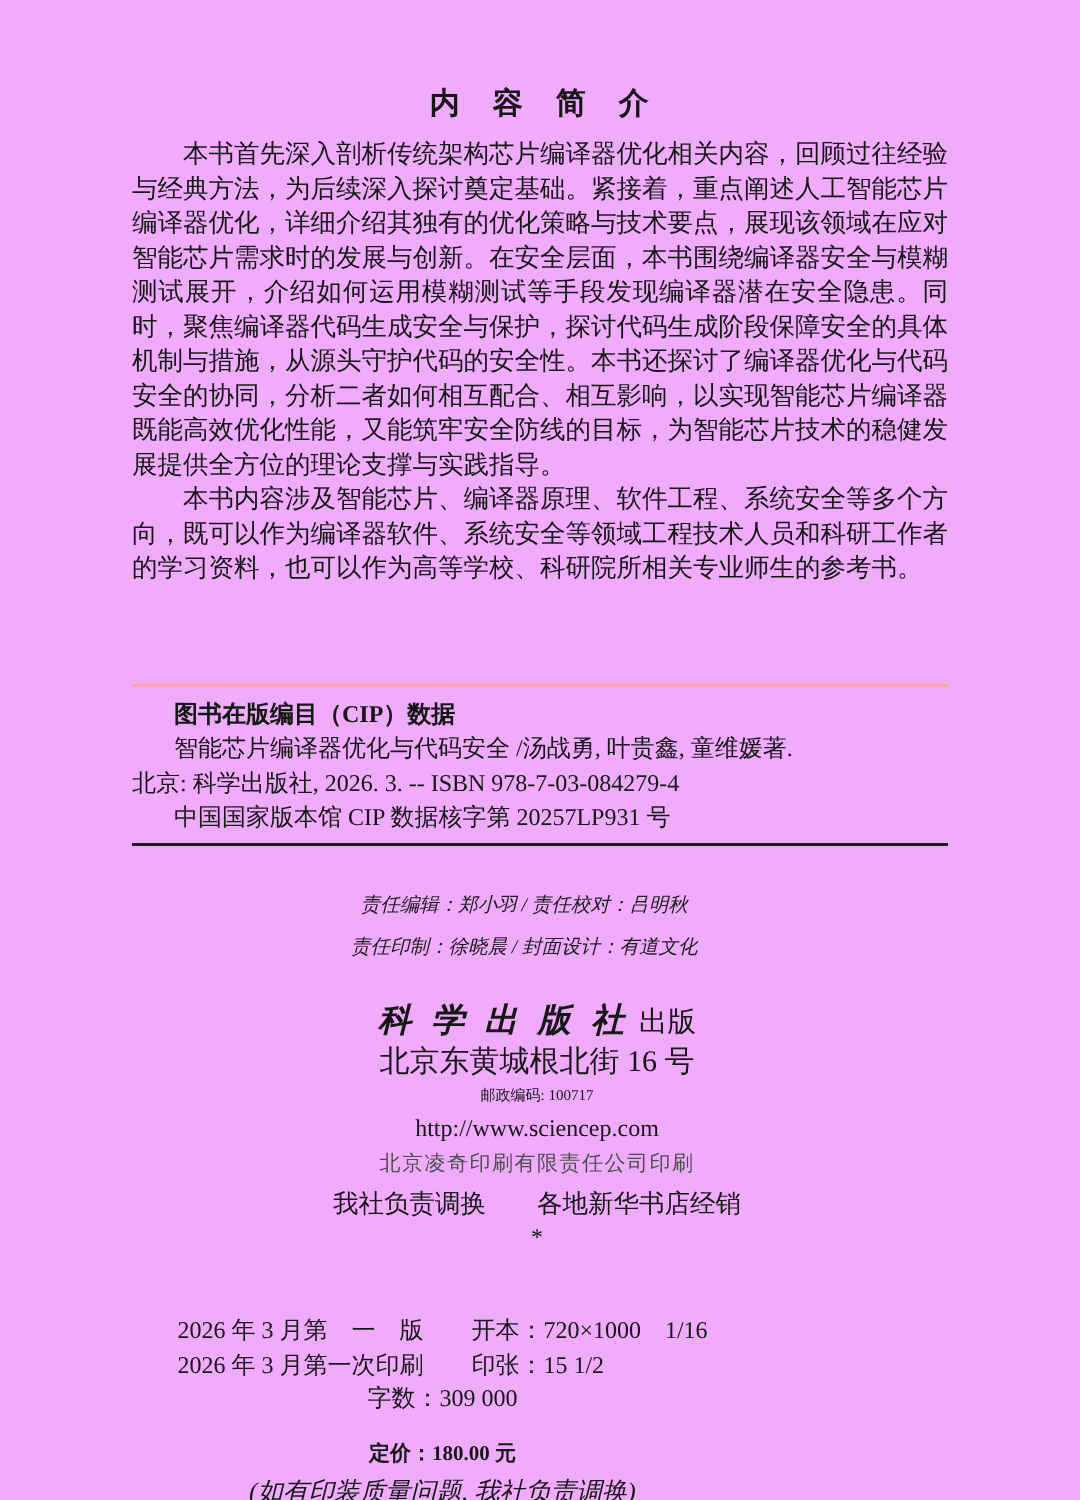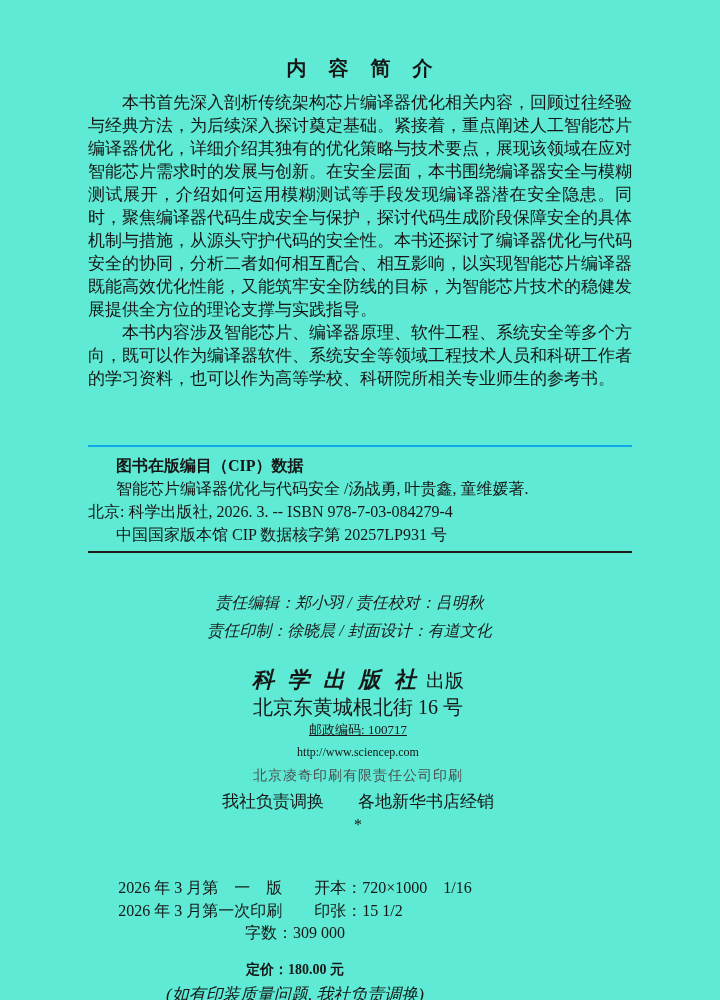--- a/index.html
+++ b/index.html
@@ -1,21 +1,21 @@
 <!DOCTYPE html>
 <html><head>
 <meta charset="utf-8">
 <style>
   html, body { margin: 0; padding: 0; background: #ffffff; }
   .page {
     position: relative;
     width: 720px;
     height: 1000px;
     margin: 0 auto;
-    background: #5eead4;
+    background: #f0abfc;
     color: #161616;
     font-family: "Liberation Serif", "DejaVu Serif", serif;
     overflow: hidden;
   }
   .page-title {
     position: absolute;
     top: 55px; left: 88px; width: 544px;
     text-align: center;
     font-size: 20px;
     font-weight: bold;
@@ -24,57 +24,57 @@
   .intro {
     position: absolute;
     top: 91px; left: 88px; width: 544px;
     font-size: 17px;
     line-height: 23px;
     text-align: justify;
   }
   .intro p { margin: 0; text-indent: 2em; }
   .cip-section {
     position: absolute;
-    top: 445px; left: 88px; width: 544px;
-    border-top: 2px solid #0ea5e9;
+    top: 456px; left: 88px; width: 544px;
+    border-top: 2px solid #fca5a5;
     border-bottom: 2px solid #1c1c1c;
     padding: 7px 0 5px 0;
     font-size: 16px;
     line-height: 23px;
   }
   .cip-heading { font-weight: bold; padding-left: 28px; }
   .cip-title-line { padding-left: 28px; }
   .cip-publisher-line { padding-left: 0; }
   .cip-class-line { padding-left: 33px; }
   .cip-record-line { padding-left: 28px; }
   .staff-block {
     position: absolute;
     top: 589px; left: 0; width: 699px;
     text-align: center;
     font-style: italic;
-    font-size: 16px;
+    font-size: 13px;
     line-height: 28px;
     color: #1b1b1b;
   }
   .publisher-block {
     position: absolute;
     top: 666px; left: 0; width: 716px;
     text-align: center;
   }
   .publisher-logo-line { font-size: 19px; line-height: 28px; }
   .publisher-logo-cal {
     font-weight: bold;
     font-style: italic;
     font-size: 22px;
     letter-spacing: 4px;
   }
   .publisher-logo-suffix { font-size: 19px; margin-left: 6px; }
   .publisher-address { font-size: 20px; line-height: 24px; }
-  .publisher-postcode { font-size: 13px; line-height: 22px; text-decoration: underline; }
-  .publisher-url { font-size: 12px; line-height: 22px; }
+  .publisher-postcode { font-size: 10px; line-height: 22px; }
+  .publisher-url { font-size: 16px; line-height: 22px; }
   .publisher-printer { font-size: 14px; line-height: 26px; color: #4e4e4e; letter-spacing: 1px; }
   .publisher-dist { font-size: 17px; line-height: 26px; }
   .publisher-star { font-size: 16px; line-height: 19px; }
   .edition-block {
     position: absolute;
     top: 876px; left: 0; width: 590px;
     text-align: center;
     font-size: 16px;
   }
   .edition-lines { display: inline-block; text-align: left; line-height: 23px; }

